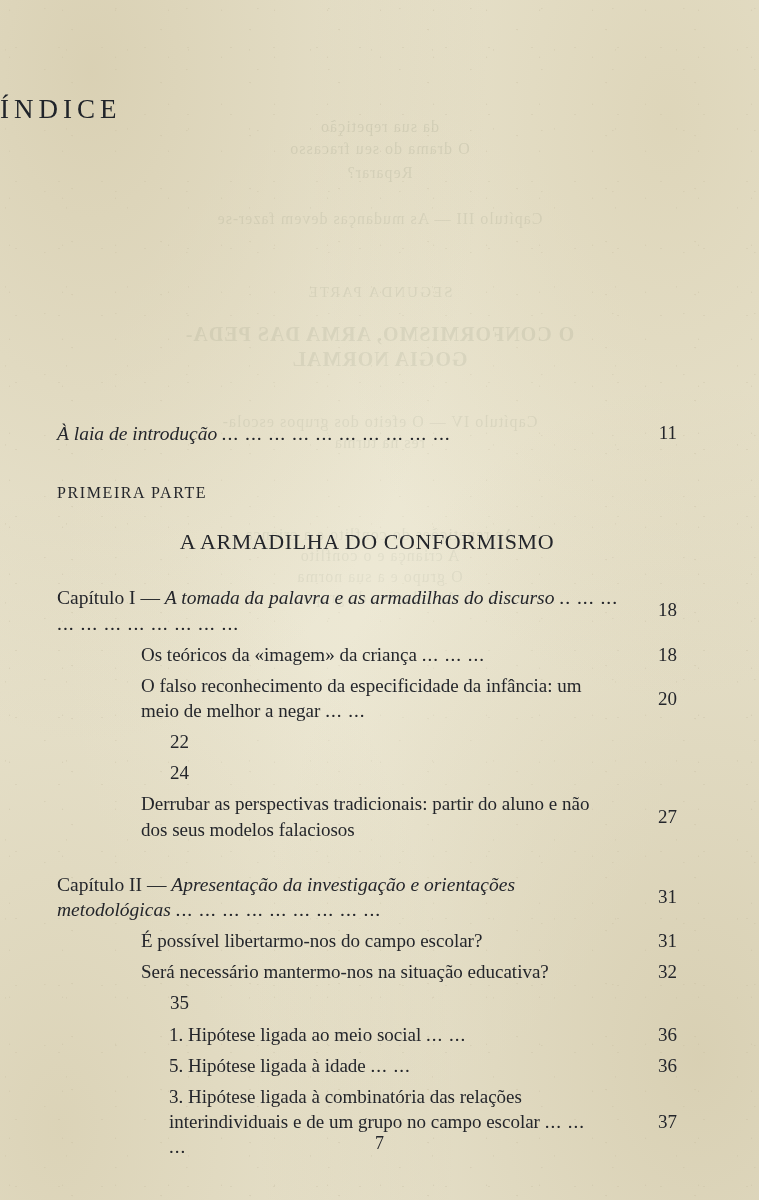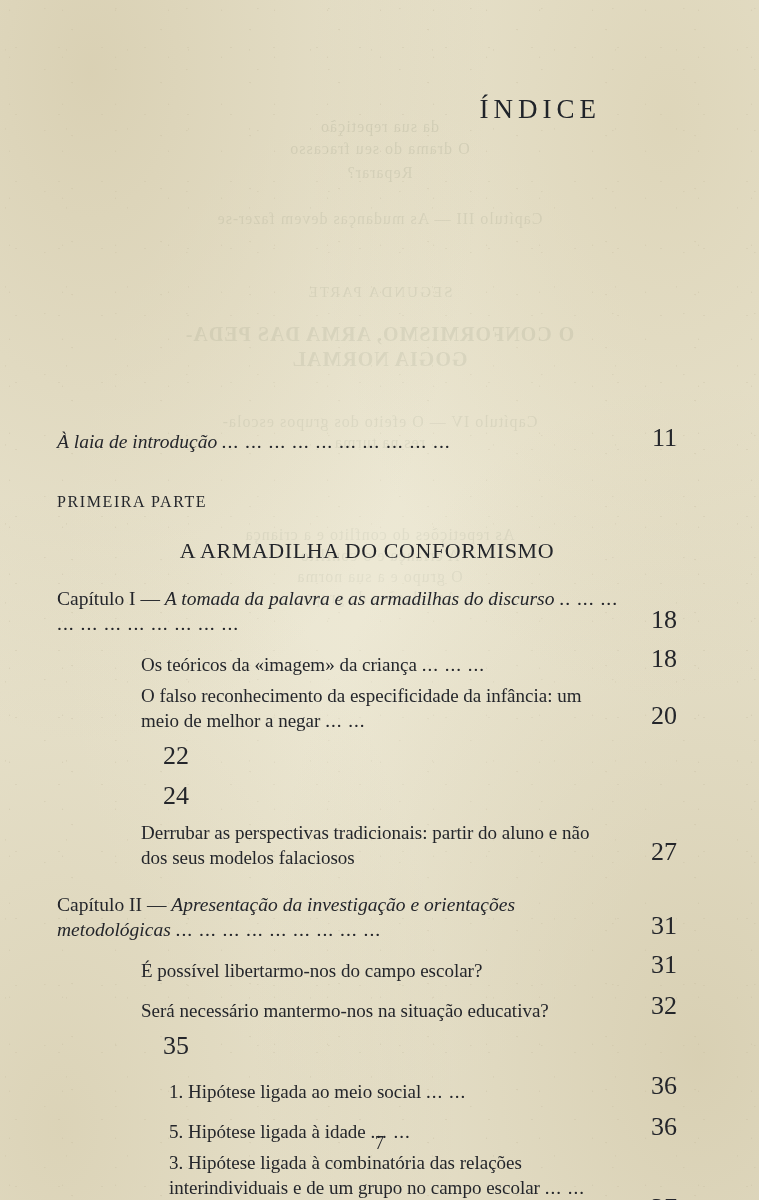--- a/index.html
+++ b/index.html
@@ -77,64 +77,64 @@
     width: 759px;
     height: 1200px;
     box-sizing: border-box;
   }
 
   .toc-title {
     position: absolute;
     top: 94px;
     left: 0;
     width: 601px;
-    text-align: right;
+    text-align: left;
     font-size: 27px;
     letter-spacing: 5px;
     color: #20242a;
   }
 
   .content {
     position: absolute;
     top: 421px;
     left: 57px;
     width: 620px;
   }
 
   .row {
     display: flex;
-    align-items: flex-end;
+    align-items: center;
     font-size: 19px;
     line-height: 1.30;
   }
   .row .txt { flex: 1 1 auto; }
   .row .pg {
     flex: 0 0 42px;
     text-align: right;
-    font-size: 26px;
+    font-size: 19px;
     padding-left: 6px;
   }
 
   .intro { font-style: italic; font-size: 19.5px; margin-bottom: 0; }
   .intro .pg { font-style: normal; }
 
   .part-label {
     font-size: 16px;
     letter-spacing: 1.6px;
     margin-top: 38px;
   }
   .part-title {
     text-align: center;
     font-size: 22px;
     letter-spacing: 0.6px;
     margin-top: 27px;
   }
 
   .chapter {
-    margin-top: 22px;
+    margin-top: 30px;
     font-size: 19.5px;
     line-height: 1.30;
   }
   .chapter .chap-label { font-style: normal; }
   .chapter .chap-name { font-style: italic; }
 
   .sub {
     margin-top: 6px;
     padding-left: 84px;
     font-size: 19px;

